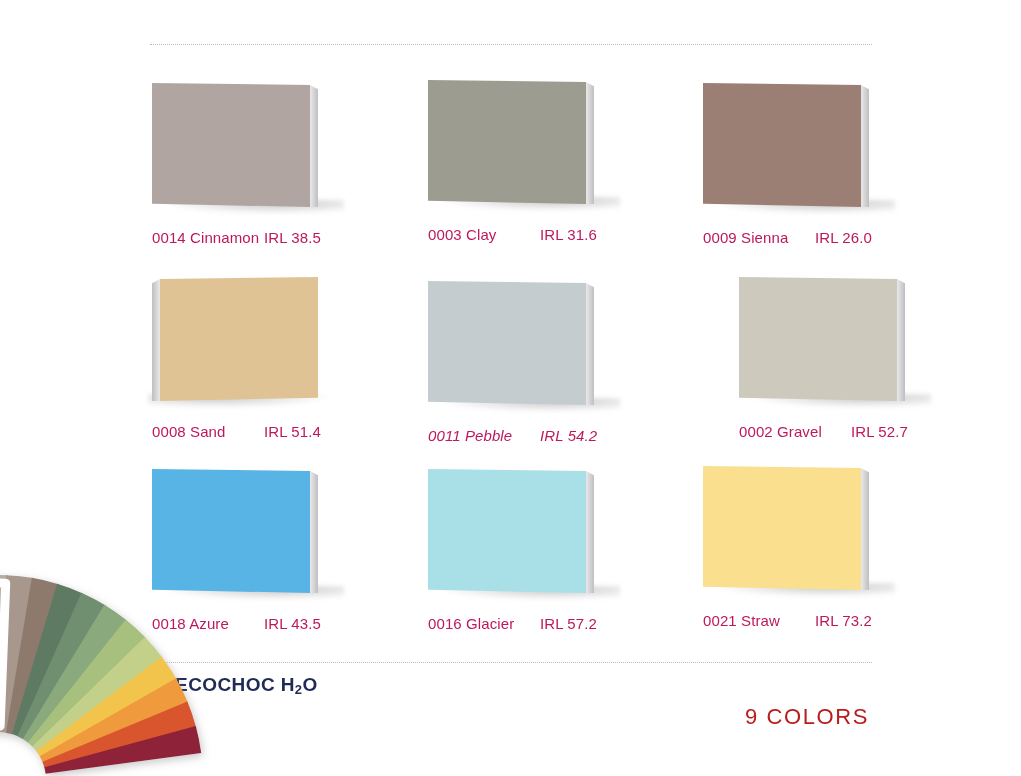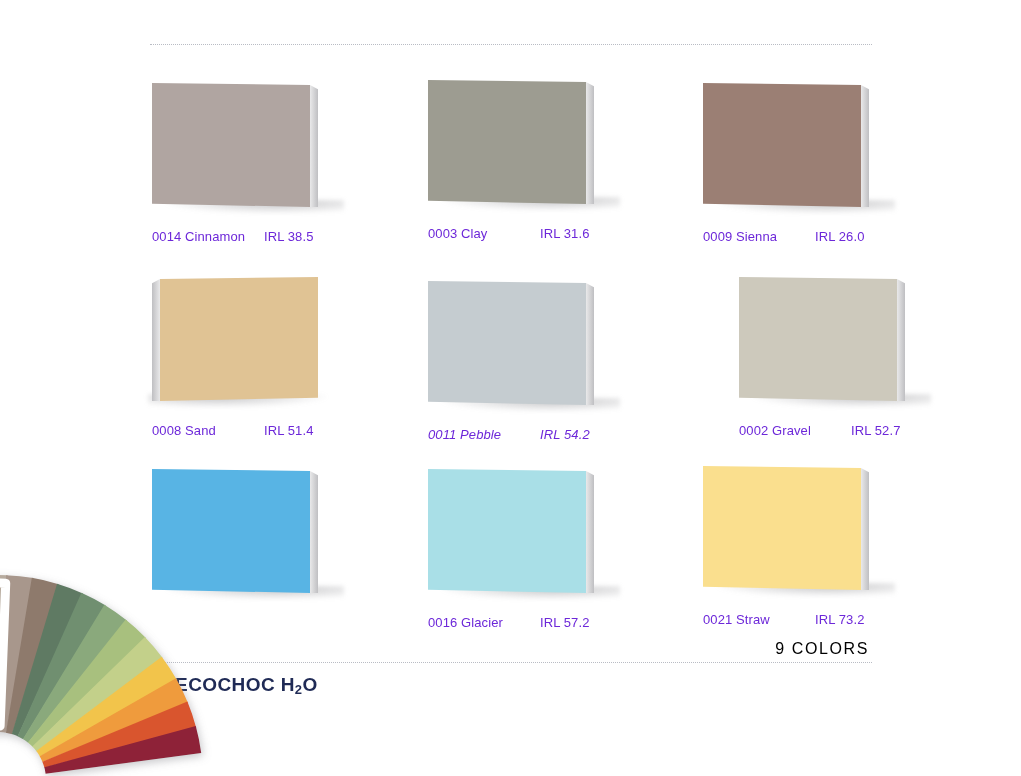--- a/index.html
+++ b/index.html
@@ -103,22 +103,22 @@
                 rgba(120,120,125,0.42) 0%,
                 rgba(120,120,125,0.20) 38%,
                 rgba(120,120,125,0.0) 72%);
   }
 
   .labels {
     position: relative;
     margin-top: 22px;
     width: 230px;
     height: 16px;
-    font-size: 13px;
-    color: #6d28d9;
+    font-size: 15px;
+    color: #be185d;
     letter-spacing: 0.1px;
     white-space: nowrap;
   }
   .label-name {
     position: absolute;
     left: 0;
     top: 0;
   }
   .label-irl {
     position: absolute;
@@ -146,23 +146,23 @@
   }
   .brand sub {
     font-size: 13px;
     vertical-align: baseline;
     position: relative;
     top: 3px;
   }
   .count {
     position: absolute;
     right: 152px;
-    top: 640px;
-    font-size: 16px;
-    color: #000000;
+    top: 704px;
+    font-size: 22px;
+    color: #b91c1c;
     letter-spacing: 1.6px;
   }
 
   
   .fan {
     position: absolute;
     left: -8px;
     bottom: -4px;
     width: 210px;
     height: 248px;
@@ -249,20 +249,24 @@
         <span class="label-name">0002 Gravel</span>
         <span class="label-irl">IRL 52.7</span>
       </div>
     </div>
 
     <div class="cell" style="left:152px; top:469px;">
       <div class="panel-wrap">
         <div class="panel-shadow"></div>
         <div class="panel-edge"></div>
         <div class="panel-face" style="background:#58b4e4;"></div>
+      </div>
+      <div class="labels">
+        <span class="label-name">0018 Azure</span>
+        <span class="label-irl">IRL 43.5</span>
       </div>
     </div>
 
     <div class="cell" style="left:428px; top:469px;">
       <div class="panel-wrap">
         <div class="panel-shadow"></div>
         <div class="panel-edge"></div>
         <div class="panel-face" style="background:#a9dfe7;"></div>
       </div>
       <div class="labels">

